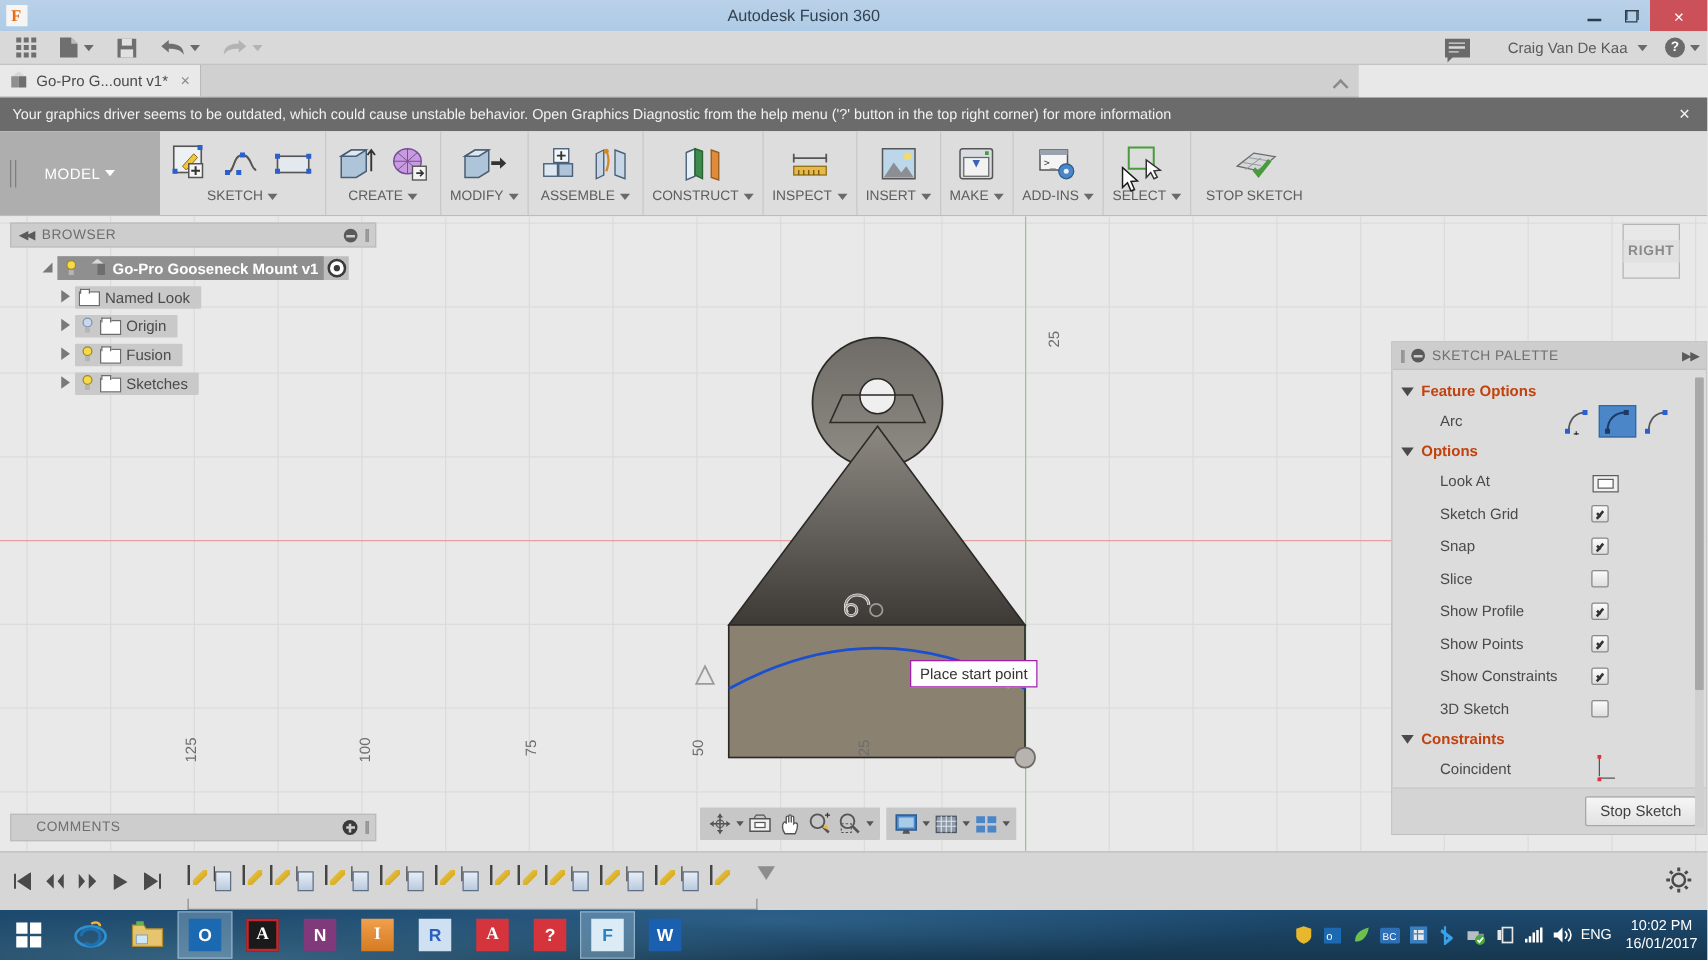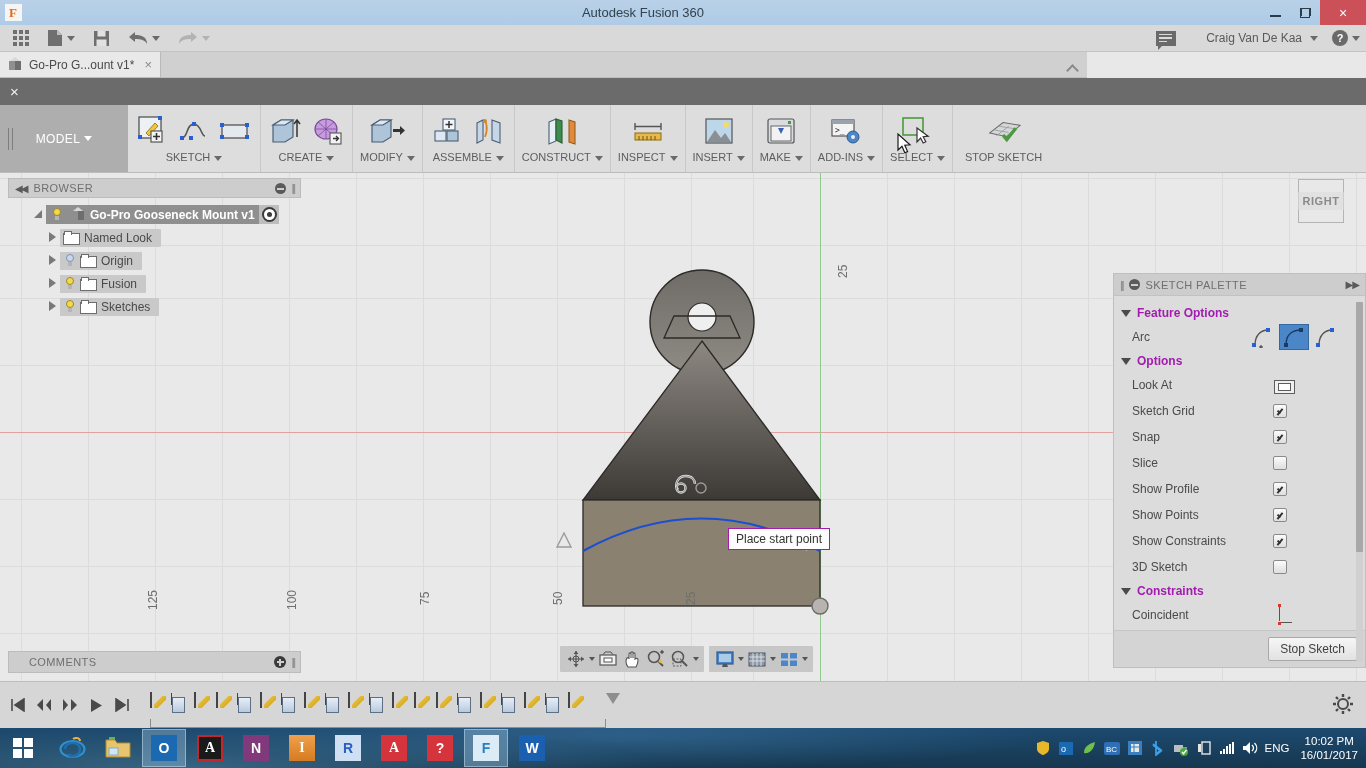--- a/index.html
+++ b/index.html
@@ -182,24 +182,24 @@
     background:#dcdcdc; border:1px solid #bfbfbf; display:flex; flex-direction:column;
   }
   .pal-head {
     height:22px; background:#cdcdcd; display:flex;align-items:center; gap:6px; padding:0 6px;
     font-size:11px;color:#6f6f6f;letter-spacing:.4px; border-bottom:1px solid #c2c2c2;
   }
   .pal-head .grip2{margin-right:0;}
   .pal-body { position:relative; padding: 6px 0 2px 0; }
   .pal-scrollbar{position:absolute;right:2px;top:6px;width:7px;height:360px;background:#d0d0d0;}
   .pal-scrollthumb{position:absolute;right:2px;top:6px;width:7px;height:250px;background:#a8a8a8;border-radius:1px;}
-  .sect-head { display:flex;align-items:center;gap:6px;font-size:12px;color:#a21caf;font-weight:bold;padding:4px 0 4px 7px;}
+  .sect-head { display:flex;align-items:center;gap:6px;font-size:12px;color:#c2410c;font-weight:bold;padding:4px 0 4px 7px;}
   .tri-dn{display:inline-block;width:0;height:0;border-left:5px solid transparent;border-right:5px solid transparent;border-top:7px solid #4a4a4a;}
   .pal-row { display:flex; align-items:center; height:26px; padding-left:18px; font-size:12px; color:#4a4a4a; }
-  .pal-row .plabel{flex:1;}
+  .pal-row .plabel{flex:1;margin-left:20px;}
   .pal-ctl{width:92px; display:flex; align-items:center; gap:6px;}
   .cbx{width:14px;height:14px;border:1.2px solid #8a8a8a;background:linear-gradient(#fbfbfb,#dedede);position:relative;border-radius:2px;}
   .cbx.on:after{content:"";position:absolute;left:3px;top:6px;width:4px;height:2px;background:#333;transform:rotate(45deg);}
   .cbx.on:before{content:"";position:absolute;left:5px;top:3px;width:2px;height:8px;background:#333;transform:rotate(40deg);}
   .arcbtn{width:30px;height:26px;display:flex;align-items:center;justify-content:center;position:relative;}
   .arcbtn.sel{background:#4a86c8;border:1px solid #35699e;}
   .lookat-ic{width:22px;height:18px;position:relative;}
   .lookat-ic:before{content:"";position:absolute;left:1px;bottom:0;width:19px;height:12px;border:1.3px solid #5d5d5d;background:#f0f0f0;}
   .lookat-ic:after{content:"";position:absolute;left:5px;bottom:3px;width:11px;height:6px;border:1.3px solid #5d5d5d;background:#fff;}
   .coinc-ic{width:22px;height:22px;position:relative;}
@@ -362,20 +362,21 @@
       </span>
       <span>Go-Pro G...ount v1*</span>
       <span class="tabclose">×</span>
     </div>
     <div class="tabbar-right">
       <span class="chev-up"></span>
     </div>
   </div>
 
   <div class="warnbar">
+    <span class="wtext">Your graphics driver seems to be outdated, which could cause unstable behavior. Open Graphics Diagnostic from the help menu ('?' button in the top right corner) for more information</span>
     <span class="wclose">×</span>
   </div>
 
   <div class="ribbon">
     <div class="ws-selector">
       <span class="ws-grip"><i></i><i></i></span>
       <span>MODEL</span>
       <span class="caret" style="border-top-color:#fff"></span>
     </div>
 

